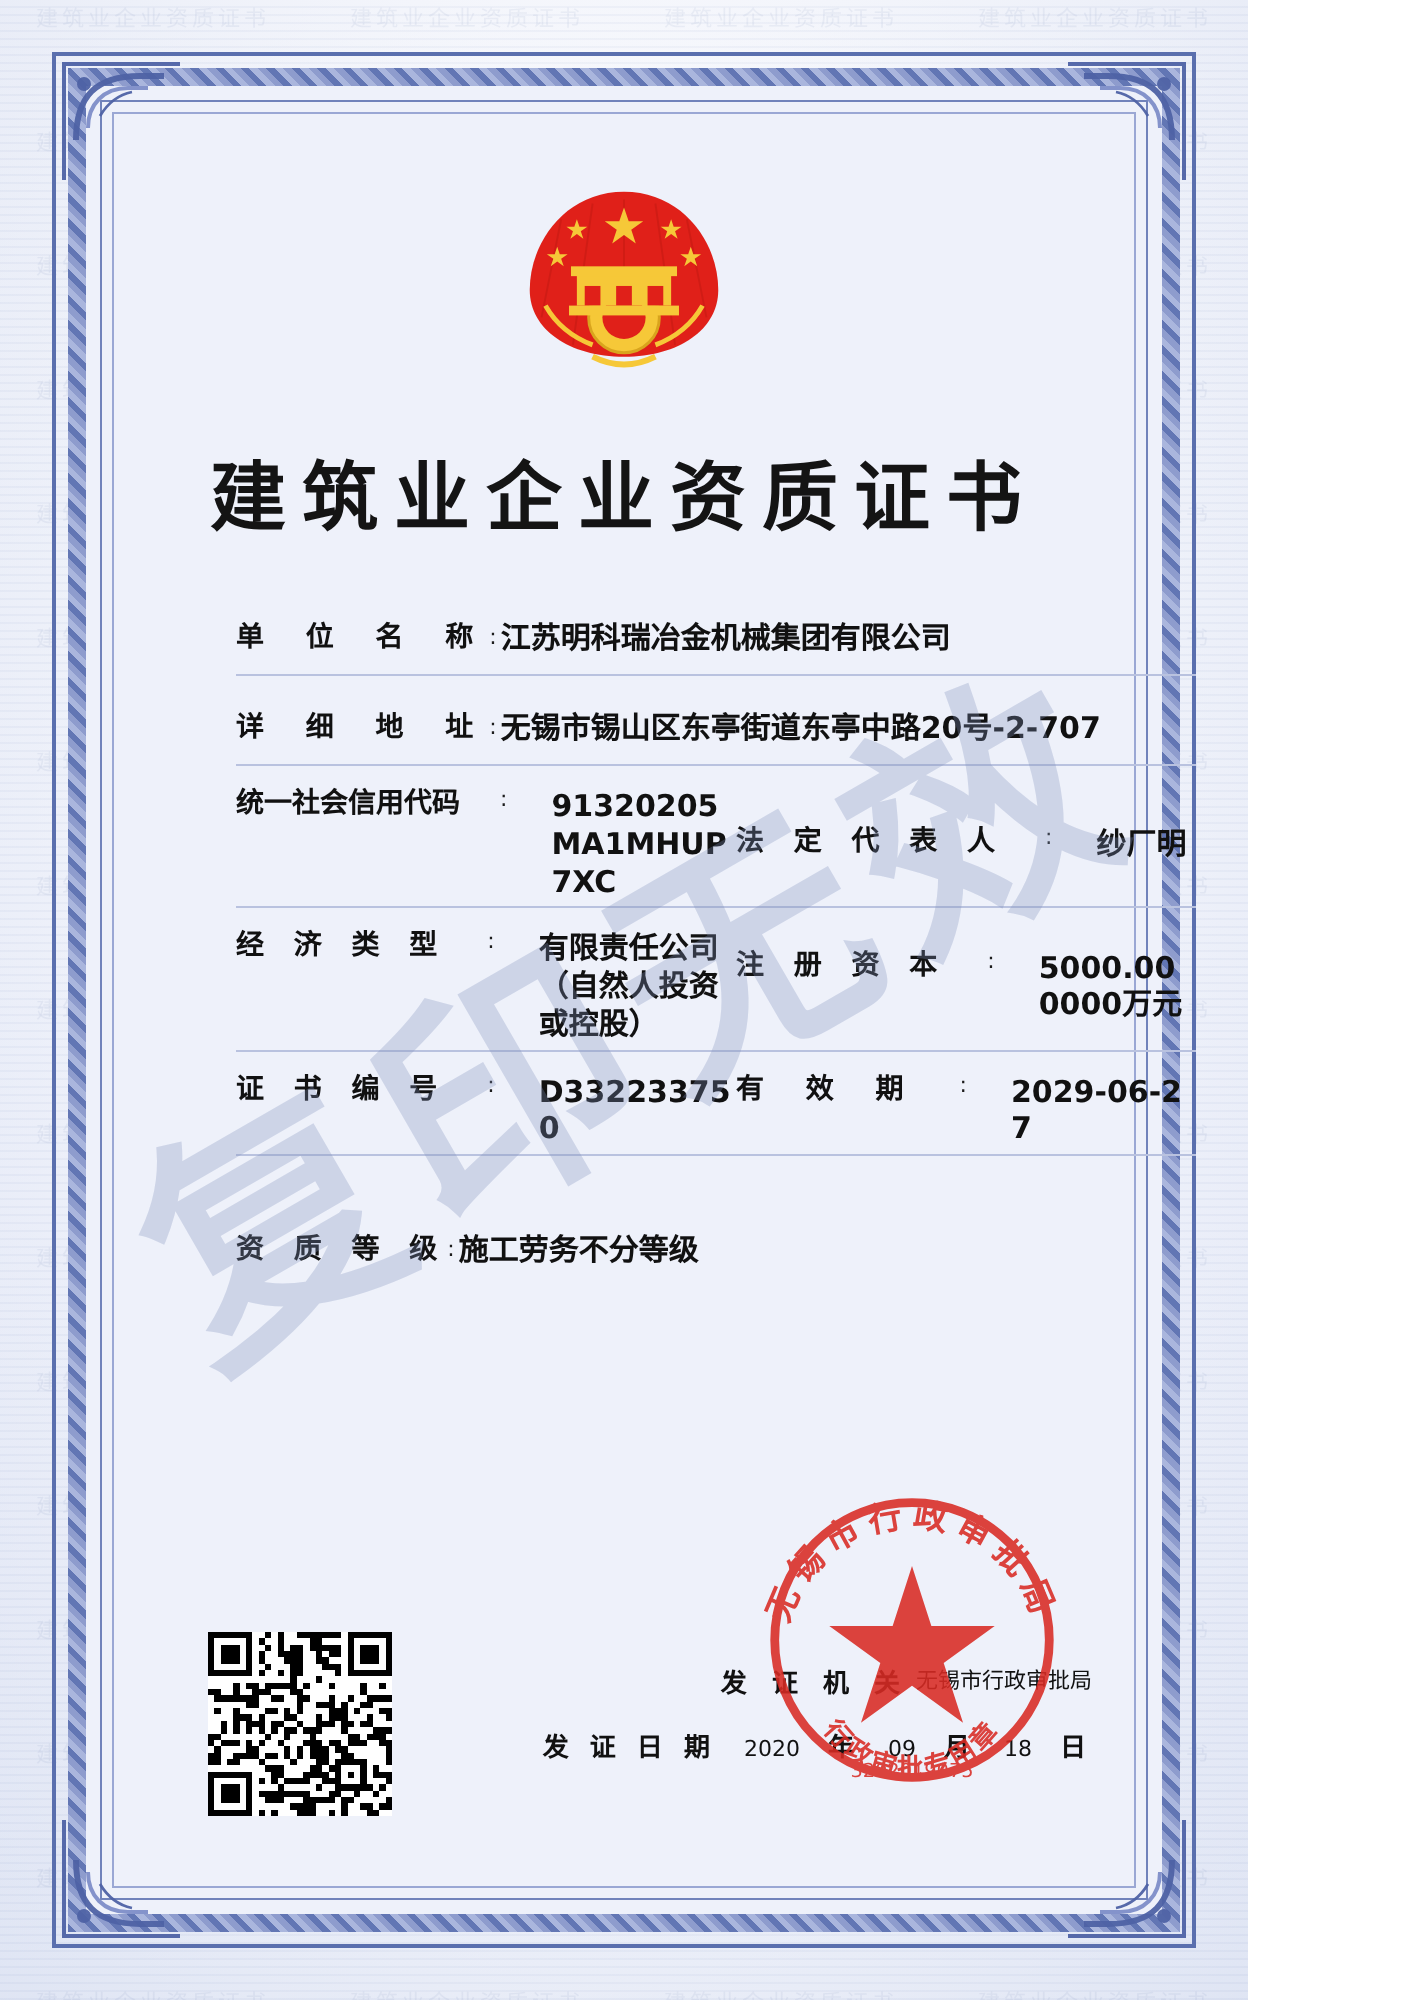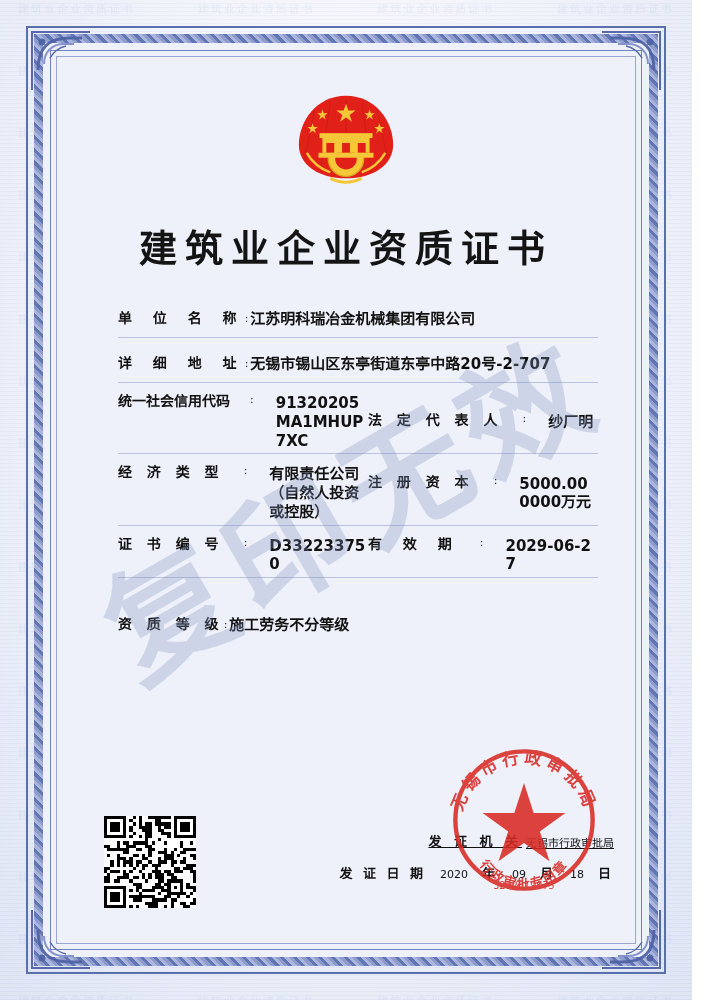--- a/index.html
+++ b/index.html
@@ -4,21 +4,21 @@
 <style>
   html,body{margin:0;padding:0;}
   body{
     width:708px;height:1000px;
     background:#ffffff;
     font-family:"DejaVu Sans","Liberation Sans",sans-serif;
     overflow:hidden;
   }
   .cert{
     position:relative;
-    width:692px;height:1000px;
+    width:624px;height:1000px;
     background:
       linear-gradient(180deg,#f2f4fb 0%,#eef1fa 30%,#eceffa 60%,#e9edf8 100%);
     overflow:hidden;
   }
   
   .guilloche{
     position:absolute;inset:0;
     background:repeating-linear-gradient(
       0deg,
       rgba(120,140,190,0.10) 0px,
@@ -147,21 +147,21 @@
   
   .qr{
     position:absolute;left:104px;bottom:92px;
     width:92px;height:92px;
     background:#fff;
   }
   
   .issuer{
     position:absolute;right:78px;bottom:150px;
     font-size:13px;color:#111;font-weight:700;letter-spacing:4px;
-    display:flex;align-items:flex-end;text-decoration:underline;
+    display:flex;align-items:flex-start;
   }
   .issuer .iv{font-size:11px;font-weight:400;letter-spacing:0;margin-left:4px;}
   .issue-date{
     position:absolute;right:78px;bottom:118px;
     font-size:13px;color:#111;font-weight:700;letter-spacing:3px;
     display:flex;align-items:baseline;gap:14px;
   }
   .issue-date .dv{font-size:11px;font-weight:400;letter-spacing:0;}
   
   .seal{

